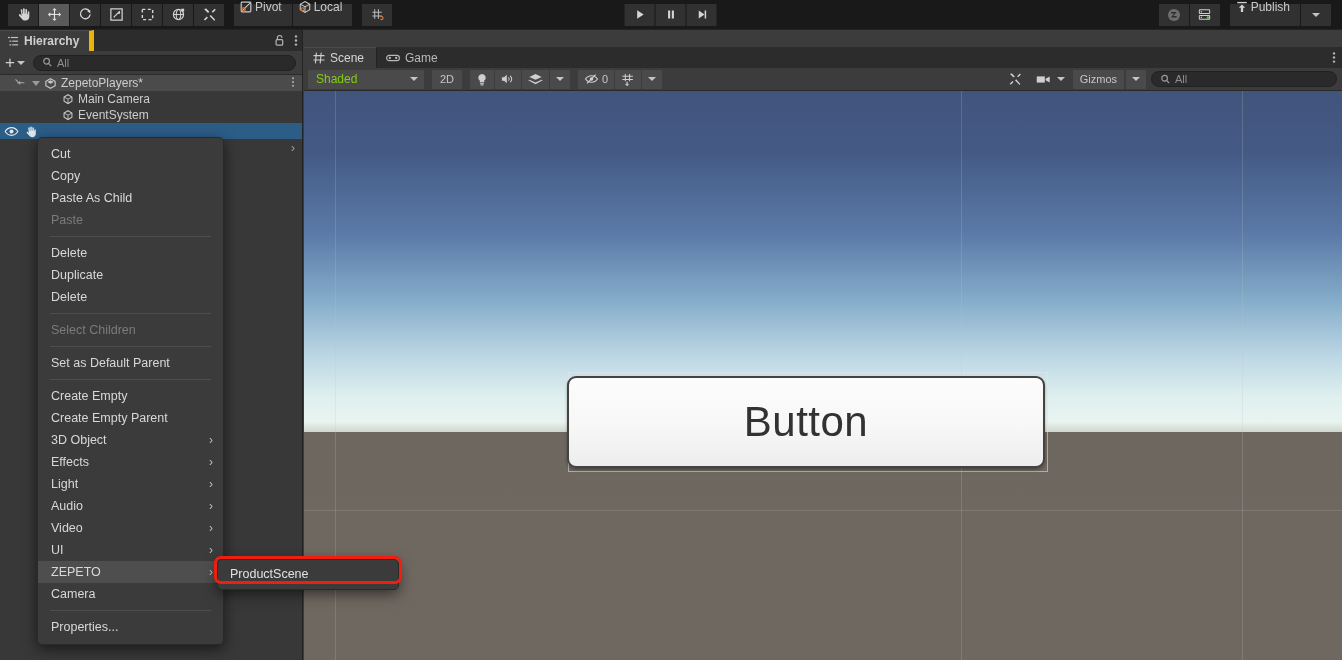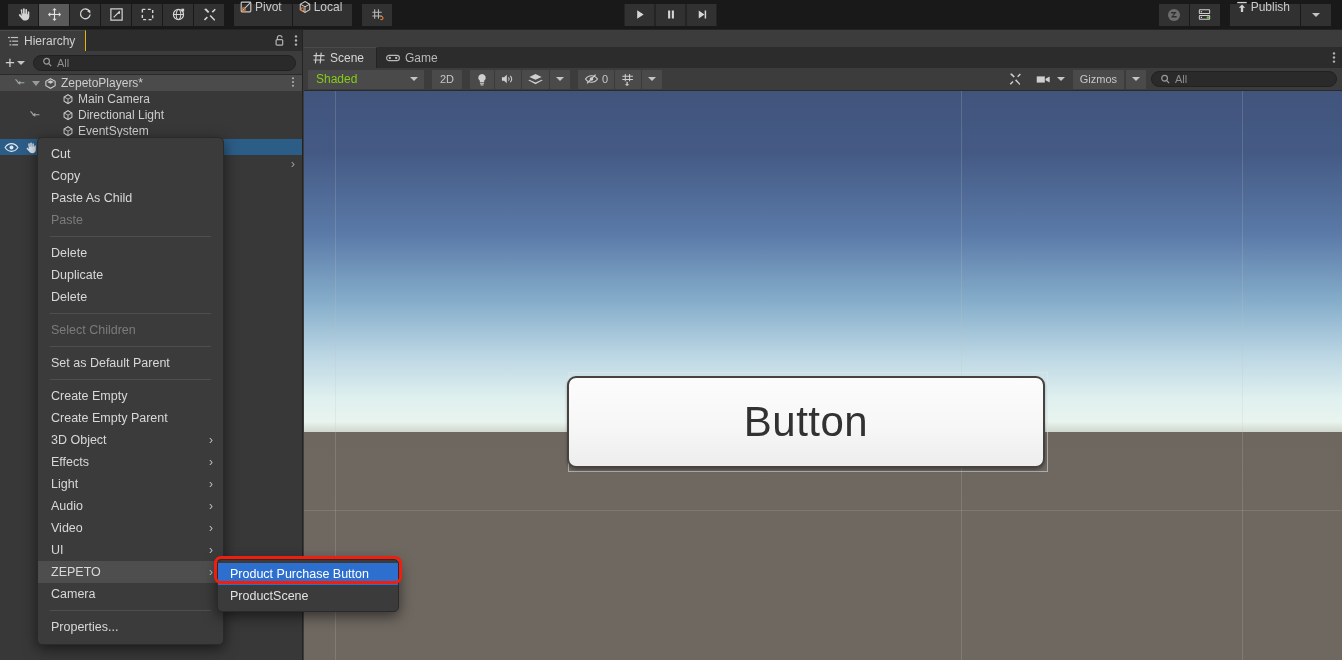--- a/index.html
+++ b/index.html
@@ -55,21 +55,22 @@
     border-right: 1px solid #232323;
   }
   #hier-tabbar {
     height: 21px; background: #2c2c2c; position: relative;
     display: flex; align-items: stretch;
   }
   #hier-tab {
     background: #3c3c3c; height: 21px; display: flex; align-items: center;
     padding: 0 10px 0 8px; gap: 5px;
     border-top: 1px solid #4a4a4a;
-    border-right: 1px solid #eab308;
+    border-right: 5px solid #eab308;
+    font-weight: bold;
   }
   #hier-tab .lbl { font-size: 12px; color: #cfcfcf; }
   #hier-tab-icons {
     position: absolute; right: 4px; top: 0; height: 21px;
     display: flex; align-items: center; gap: 8px; color: #b0b0b0;
   }
   #hier-toolrow {
     height: 24px; background: #3c3c3c;
     display: flex; align-items: center; padding: 0 6px 0 5px; gap: 2px;
     border-bottom: 1px solid #2a2a2a;
@@ -486,37 +487,20 @@
       <div class="gutter"></div>
       <span class="ico" style="margin-left:18px">
         <svg width="12" height="12" viewBox="0 0 14 14">
             <path fill="none" stroke="#c9c9c9" stroke-width="1.2" d="M7 2l4.6 2.6v5.1L7 12.3 2.4 9.7V4.6z"></path>
             <path fill="none" stroke="#c9c9c9" stroke-width="1" d="M2.4 4.6L7 7.2l4.6-2.6M7 7.2v5.1"></path>
           </svg>
       </span>
       <span class="lbl">Main Camera</span>
     </div>
 
-    <div class="hrow">
-      <div class="gutter">
-        <span class="ico">
-          <svg width="13" height="12" viewBox="0 0 14 13">
-              <path fill="#9fa6ab" d="M3 6.2l3.8-2v1.5h4.4v1.2H6.8v1.5z"></path>
-              <path stroke="#9fa6ab" stroke-width="1.3" d="M1.6 2.6l2.6 2.6"></path>
-            </svg>
-        </span>
-      </div>
-      <span class="ico" style="margin-left:18px">
-        <svg width="12" height="12" viewBox="0 0 14 14">
-            <path fill="none" stroke="#c9c9c9" stroke-width="1.2" d="M7 2l4.6 2.6v5.1L7 12.3 2.4 9.7V4.6z"></path>
-            <path fill="none" stroke="#c9c9c9" stroke-width="1" d="M2.4 4.6L7 7.2l4.6-2.6M7 7.2v5.1"></path>
-          </svg>
-      </span>
-      <span class="lbl">Directional Light</span>
-    </div>
 
     <div class="hrow">
       <div class="gutter"></div>
       <span class="ico" style="margin-left:18px">
         <svg width="12" height="12" viewBox="0 0 14 14">
             <path fill="none" stroke="#c9c9c9" stroke-width="1.2" d="M7 2l4.6 2.6v5.1L7 12.3 2.4 9.7V4.6z"></path>
             <path fill="none" stroke="#c9c9c9" stroke-width="1" d="M2.4 4.6L7 7.2l4.6-2.6M7 7.2v5.1"></path>
           </svg>
       </span>
       <span class="lbl">EventSystem</span>
@@ -764,20 +748,17 @@
   <div class="mi">
       <span>Camera</span>
     </div>
   <div class="mi-sep"></div>
   <div class="mi">
       <span>Properties...</span>
     </div>
 </div>
 
 <div id="submenu">
-  <div class="smi active">
-    <span>Product Purchase Button</span>
-  </div>
   <div class="smi">
     <span>ProductScene</span>
   </div>
 </div>
 <div id="red-ring"></div>
 
 </body></html>

